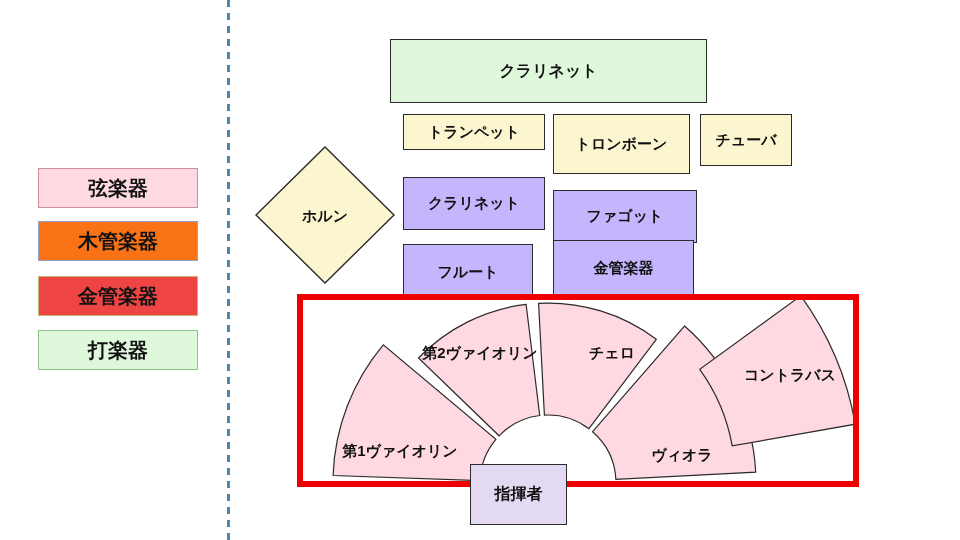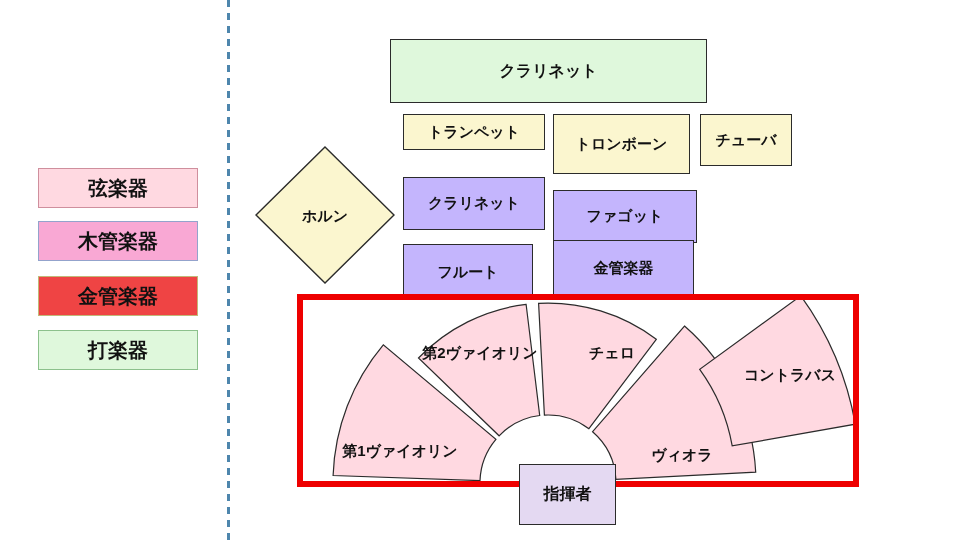--- a/index.html
+++ b/index.html
@@ -13,42 +13,42 @@
     position:absolute;left:227px;top:0;width:3px;height:540px;
     background:repeating-linear-gradient(to bottom,#4e86ad 0 7px,transparent 7px 13px);
   }
   
   .legend-box{
     position:absolute;left:38px;width:158px;height:38px;
     display:flex;align-items:center;justify-content:center;
     font-weight:bold;font-size:20px;color:#111;
   }
   .lg-strings   {top:168px;background:#ffd9e1;border:1px solid #cf8f9d;}
-  .lg-woodwinds {top:221px;background:#f9a8d4;border:1px solid #93a3cc;}
+  .lg-woodwinds {top:221px;background:#f97316;border:1px solid #93a3cc;}
   .lg-brass     {top:276px;background:#ef4444;border:1px solid #c2b878;}
   .lg-percussion{top:330px;background:#dff8dc;border:1px solid #8cc18c;}
   
   .box{
     position:absolute;display:flex;align-items:center;justify-content:center;
     font-weight:bold;font-size:15px;color:#111;
     border:1.4px solid #2b2b2b;box-sizing:border-box;text-align:center;
   }
   .c-percussion{background:#dff8dc;}
   .c-brass{background:#fbf6cf;}
   .c-woodwinds{background:#c4b5fd;}
   .c-conductor{background:#e4d9f2;}
   .b-percussion{left:390px;top:39px;width:317px;height:64px;font-size:16px;}
   .b-trumpet {left:403px;top:114px;width:142px;height:36px;}
   .b-trombone{left:553px;top:114px;width:137px;height:60px;}
   .b-tuba    {left:700px;top:114px;width:92px;height:52px;}
   .b-clarinet{left:403px;top:177px;width:142px;height:53px;}
   .b-bassoon {left:553px;top:177px;width:144px;height:53px;margin-top:13px;}
   .b-flute   {left:403px;top:244px;width:130px;height:56px;}
   .b-oboe    {left:553px;top:240px;width:141px;height:56px;}
-  .b-conductor{left:519px;top:464px;width:97px;height:61px;z-index:6;font-size:16px;}
+  .b-conductor{left:470px;top:464px;width:97px;height:61px;z-index:6;font-size:16px;}
   
   .overlay{position:absolute;left:0;top:0;z-index:4;pointer-events:none;}
   .wedge{stroke:#2b2b2b;stroke-width:1.2;}
   .wedge-label{
     font-family:"Liberation Sans","DejaVu Sans",sans-serif;
     font-weight:bold;font-size:15px;fill:#111;text-anchor:middle;
   }
 </style>
 </head>
 <body>

